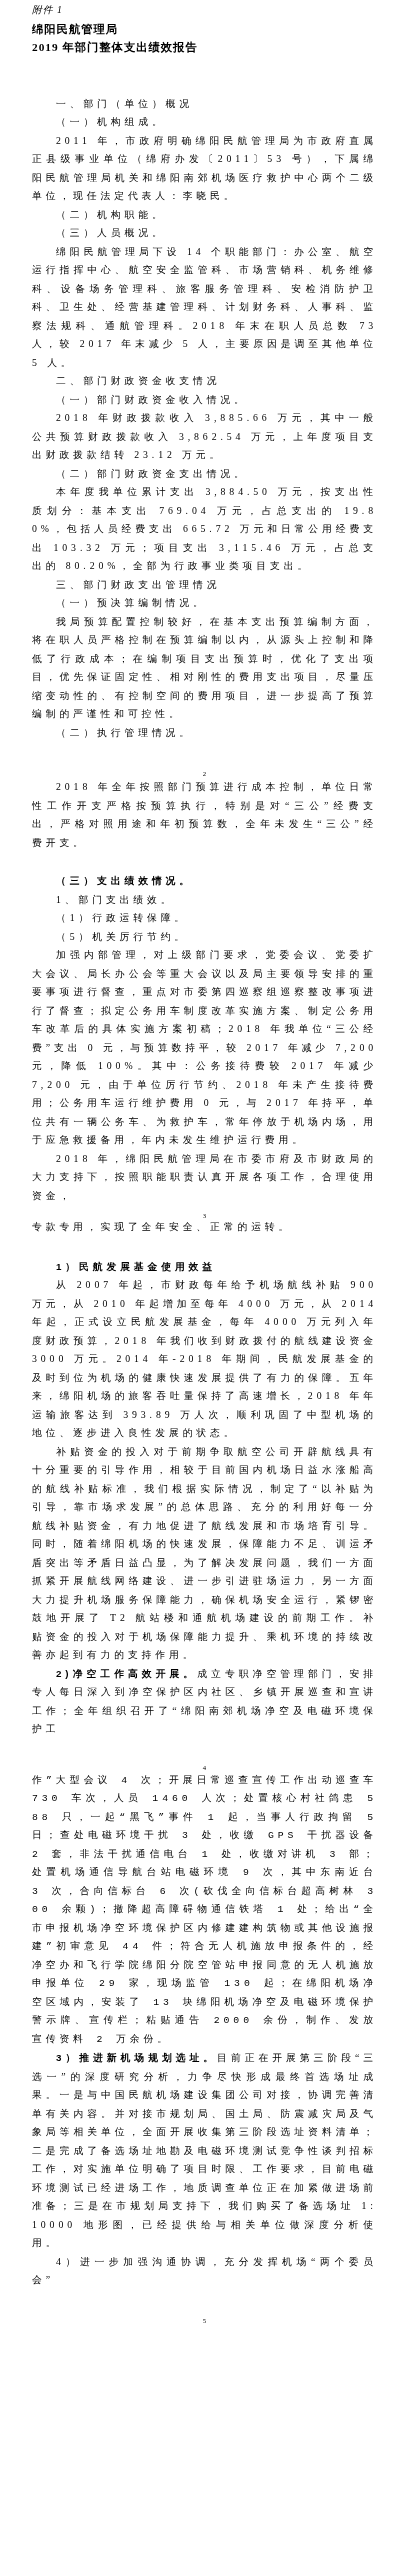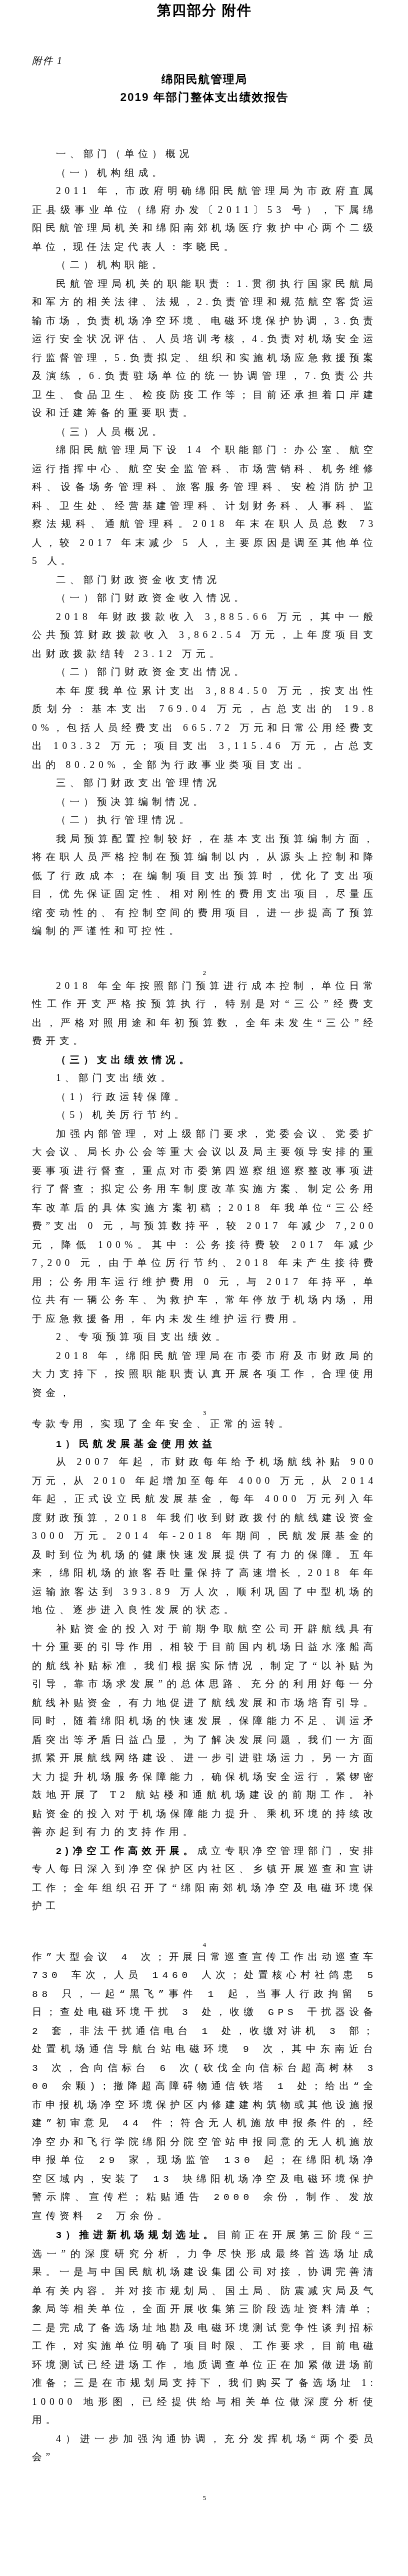--- a/index.html
+++ b/index.html
@@ -16,79 +16,77 @@
     font-size:9.8px;line-height:18.5px;
   }
   .h1{
     font-family:"Liberation Sans","DejaVu Sans",sans-serif;
     font-weight:bold;font-size:14px;line-height:18.5px;
     text-align:center;letter-spacing:1px;
     margin-bottom:32px;
   }
   .label{line-height:18.5px;margin-bottom:0;letter-spacing:1px;font-style:italic;}
   .title{
-    font-family:Liberation Sans, sans-serif;
+    font-family:Liberation Serif, serif;
     font-weight:bold;font-size:11.3px;line-height:18px;
-    text-align:center;letter-spacing:1px;
+    letter-spacing:1px;
   }
   .title + .p{margin-top:39px;}
   .p{
     margin:0;
     text-align:justify;
     text-justify:inter-character;
     word-break:break-all;
     letter-spacing:3.9px;
     text-indent:24px;
   }
   .p.noindent{text-indent:0;font-family:Liberation Mono, monospace;}
   .p.bold, .lead{
     font-weight:bold;
     font-family:"Liberation Sans","DejaVu Sans",sans-serif;
+    margin-top:20px;
   }
   .pagebreak{position:relative;}
   .pgnum{
     position:absolute;left:0;right:0;bottom:0;
     text-align:center;font-size:6.7px;line-height:7.7px;
     letter-spacing:0;text-indent:0;
   }
 </style>
 </head>
 <body>
 
 <main id="doc">
-    <div class="h1">第四部分 附件</div>
     <div class="label">附件 1</div>
     <div class="title">绵阳民航管理局</div>
     <div class="title">2019 年部门整体支出绩效报告</div>
     <div class="p">一、部门（单位）概况</div>
     <div class="p">（一）机构组成。</div>
     <div class="p">2011 年，市政府明确绵阳民航管理局为市政府直属正县级事业单位（绵府办发〔2011〕53 号），下属绵阳民航管理局机关和绵阳南郊机场医疗救护中心两个二级单位，现任法定代表人：李晓民。</div>
     <div class="p">（二）机构职能。</div>
-    <div class="p">民航管理局机关的职能职责：1.贯彻执行国家民航局和军方的相关法律、法规，2.负责管理和规范航空客货运输市场，负责机场净空环境、电磁环境保护协调，3.负责运行安全状况评估、人员培训考核，4.负责对机场安全运行监督管理，5.负责拟定、组织和实施机场应急救援预案及演练，6.负责驻场单位的统一协调管理，7.负责公共卫生、食品卫生、检疫防疫工作等；目前还承担着口岸建设和迁建筹备的重要职责。</div>
     <div class="p">（三）人员概况。</div>
     <div class="p">绵阳民航管理局下设 14 个职能部门：办公室、航空运行指挥中心、航空安全监管科、市场营销科、机务维修科、设备场务管理科、旅客服务管理科、安检消防护卫科、卫生处、经营基建管理科、计划财务科、人事科、监察法规科、通航管理科。2018 年末在职人员总数 73 人，较 2017 年末减少 5 人，主要原因是调至其他单位 5 人。</div>
     <div class="p">二、部门财政资金收支情况</div>
     <div class="p">（一）部门财政资金收入情况。</div>
     <div class="p">2018 年财政拨款收入 3,885.66 万元，其中一般公共预算财政拨款收入 3,862.54 万元，上年度项目支出财政拨款结转 23.12 万元。</div>
     <div class="p">（二）部门财政资金支出情况。</div>
     <div class="p">本年度我单位累计支出 3,884.50 万元，按支出性质划分：基本支出 769.04 万元，占总支出的 19.80%，包括人员经费支出 665.72 万元和日常公用经费支出 103.32 万元；项目支出 3,115.46 万元，占总支出的 80.20%，全部为行政事业类项目支出。</div>
     <div class="p">三、部门财政支出管理情况</div>
     <div class="p">（一）预决算编制情况。</div>
+    <div class="p">我局预算配置控制较好，在基本支出预算编制方面，将在职人员严格控制在预算编制以内，从源头上控制和降低了行政成本；在编制项目支出预算时，优化了支出项目，优先保证固定性、相对刚性的费用支出项目，尽量压缩变动性的、有控制空间的费用项目，进一步提高了预算编制的严谨性和可控性。</div>
     <div class="p">（二）执行管理情况。</div>
-    <div class="p">我局预算配置控制较好，在基本支出预算编制方面，将在职人员严格控制在预算编制以内，从源头上控制和降低了行政成本；在编制项目支出预算时，优化了支出项目，优先保证固定性、相对刚性的费用支出项目，尽量压缩变动性的、有控制空间的费用项目，进一步提高了预算编制的严谨性和可控性。</div>
     <div class="pagebreak" style="height: 36px;">
       <span class="pgnum">2</span>
     </div>
     <div class="p">2018 年全年按照部门预算进行成本控制，单位日常性工作开支严格按预算执行，特别是对“三公”经费支出，严格对照用途和年初预算数，全年未发生“三公”经费开支。</div>
     <div class="p bold">（三）支出绩效情况。</div>
     <div class="p">1、部门支出绩效。</div>
     <div class="p">（1）行政运转保障。</div>
     <div class="p">（5）机关厉行节约。</div>
     <div class="p">加强内部管理，对上级部门要求，党委会议、党委扩大会议、局长办公会等重大会议以及局主要领导安排的重要事项进行督查，重点对市委第四巡察组巡察整改事项进行了督查；拟定公务用车制度改革实施方案、制定公务用车改革后的具体实施方案初稿；2018 年我单位“三公经费”支出 0 元，与预算数持平，较 2017 年减少 7,200 元，降低 100%。其中：公务接待费较 2017 年减少 7,200 元，由于单位厉行节约、2018 年未产生接待费用；公务用车运行维护费用 0 元，与 2017 年持平，单位共有一辆公务车、为救护车，常年停放于机场内场，用于应急救援备用，年内未发生维护运行费用。</div>
-    <div class="p">2、专项预算项目支出绩效。</div>
     <div class="p">2018 年，绵阳民航管理局在市委市府及市财政局的大力支持下，按照职能职责认真开展各项工作，合理使用资金，</div>
     <div class="pagebreak" style="height: 14.4px;">
       <span class="pgnum">3</span>
     </div>
     <div class="p noindent">专款专用，实现了全年安全、正常的运转。</div>
     <div class="p bold">1）民航发展基金使用效益</div>
     <div class="p">从 2007 年起，市财政每年给予机场航线补贴 900 万元，从 2010 年起增加至每年 4000 万元，从 2014 年起，正式设立民航发展基金，每年 4000 万元列入年度财政预算，2018 年我们收到财政拨付的航线建设资金 3000 万元。2014 年-2018 年期间，民航发展基金的及时到位为机场的健康快速发展提供了有力的保障。五年来，绵阳机场的旅客吞吐量保持了高速增长，2018 年年运输旅客达到 393.89 万人次，顺利巩固了中型机场的地位、逐步进入良性发展的状态。</div>
     <div class="p">补贴资金的投入对于前期争取航空公司开辟航线具有十分重要的引导作用，相较于目前国内机场日益水涨船高的航线补贴标准，我们根据实际情况，制定了“以补贴为引导，靠市场求发展”的总体思路、充分的利用好每一分航线补贴资金，有力地促进了航线发展和市场培育引导。同时，随着绵阳机场的快速发展，保障能力不足、训运矛盾突出等矛盾日益凸显，为了解决发展问题，我们一方面抓紧开展航线网络建设、进一步引进驻场运力，另一方面大力提升机场服务保障能力，确保机场安全运行，紧锣密鼓地开展了 T2 航站楼和通航机场建设的前期工作。补贴资金的投入对于机场保障能力提升、乘机环境的持续改善亦起到有力的支持作用。</div>
     <div class="p"><span class="lead">2)净空工作高效开展。</span><span>成立专职净空管理部门，安排专人每日深入到净空保护区内社区、乡镇开展巡查和宣讲工作；全年组织召开了“绵阳南郊机场净空及电磁环境保护工</span></div>
     <div class="pagebreak" style="height: 33px;">

